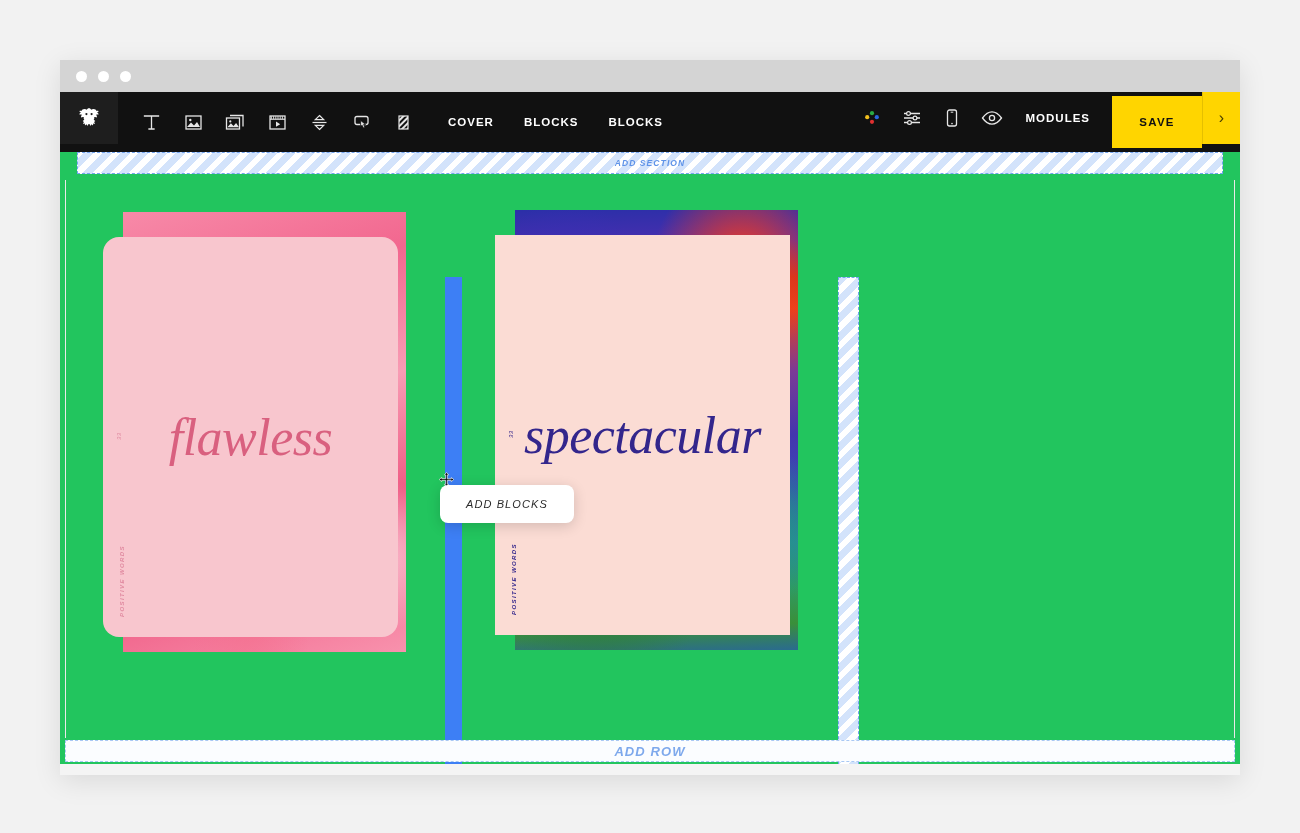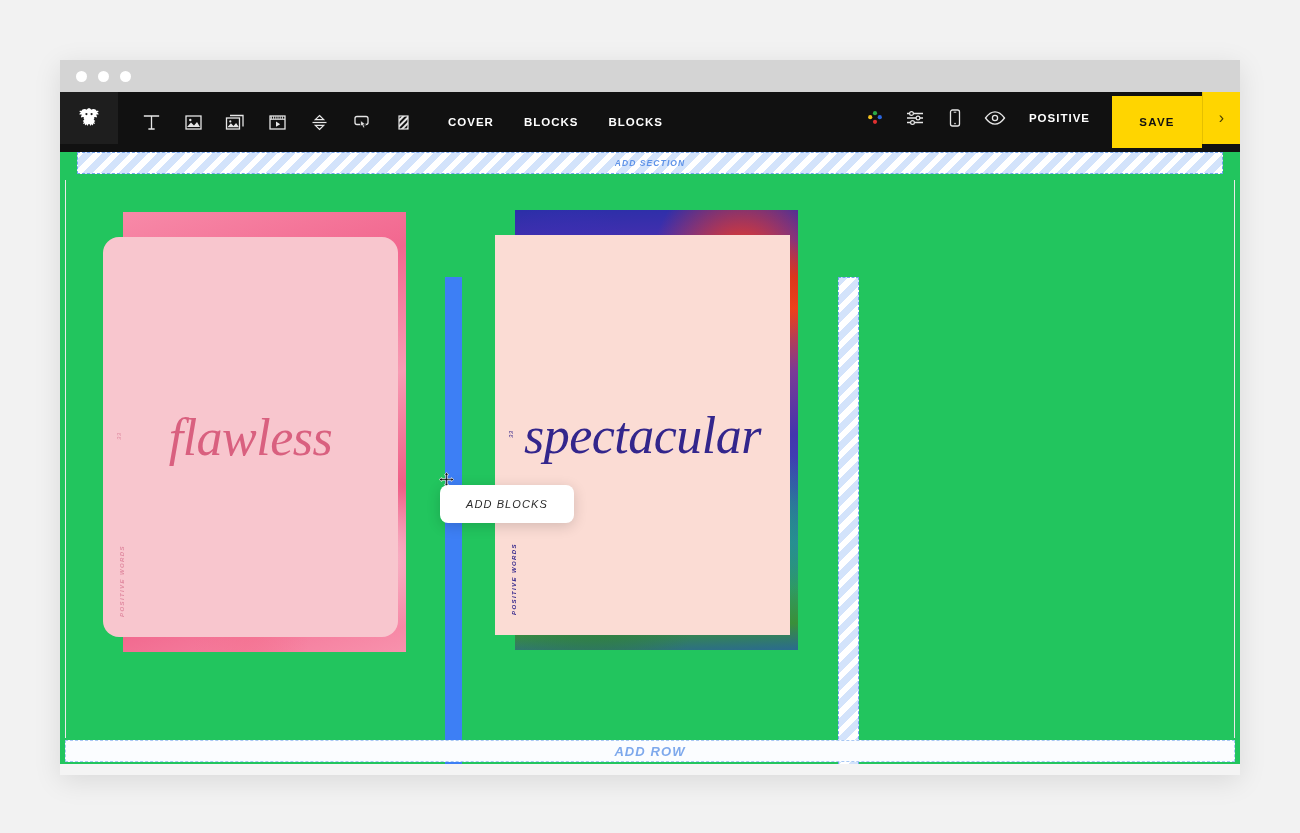--- a/index.html
+++ b/index.html
@@ -456,21 +456,21 @@
         </svg>
       </div>
 
       <div class="ricon">
         <svg width="22" height="18" viewBox="0 0 22 18">
           <path d="M1.5 9c3-4.2 6-6.2 9.5-6.2S17.5 4.8 20.5 9c-3 4.2-6 6.2-9.5 6.2S4.5 13.2 1.5 9z" fill="none" stroke="#e6e6e6" stroke-width="1.3"></path>
           <circle cx="11" cy="9" r="2.6" fill="none" stroke="#e6e6e6" stroke-width="1.3"></circle>
         </svg>
       </div>
 
-      <div class="publish">POSITIVE</div>
+      <div class="publish">MODULES</div>
       <div class="save-btn">SAVE</div>
       <div class="save-arrow">›</div>
     </div>
   </div>
 
   <div class="canvas">
 
     <div class="add-section">
       <span>ADD SECTION</span>
     </div>

